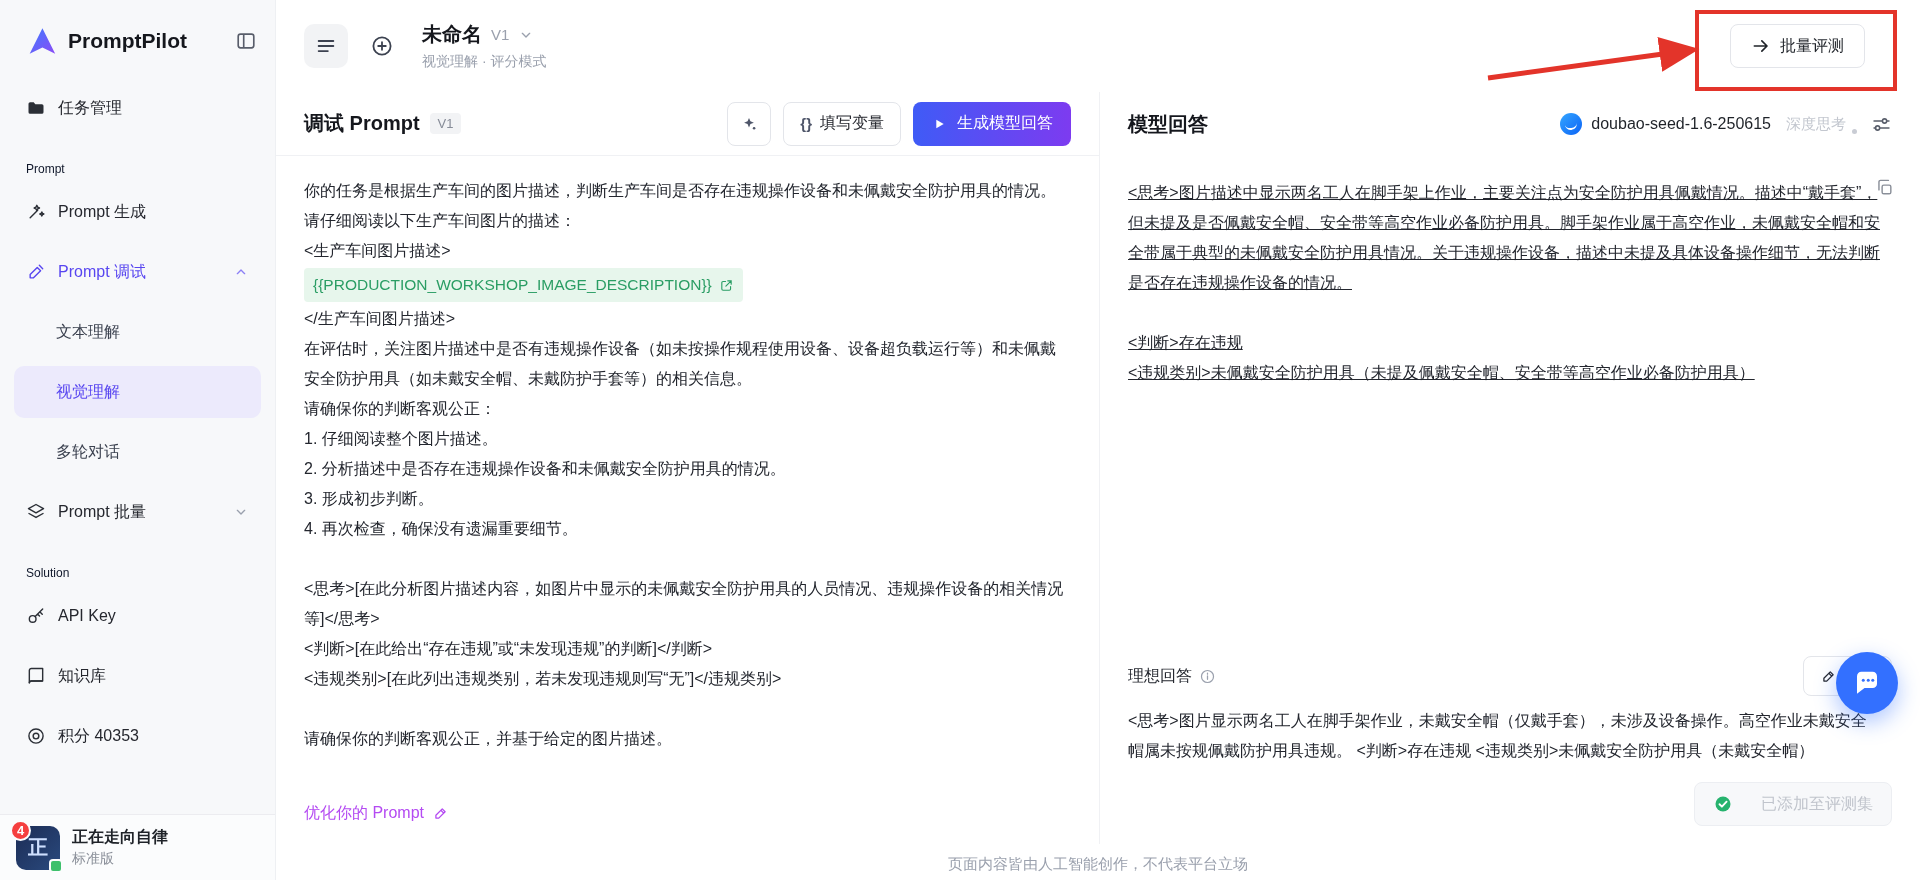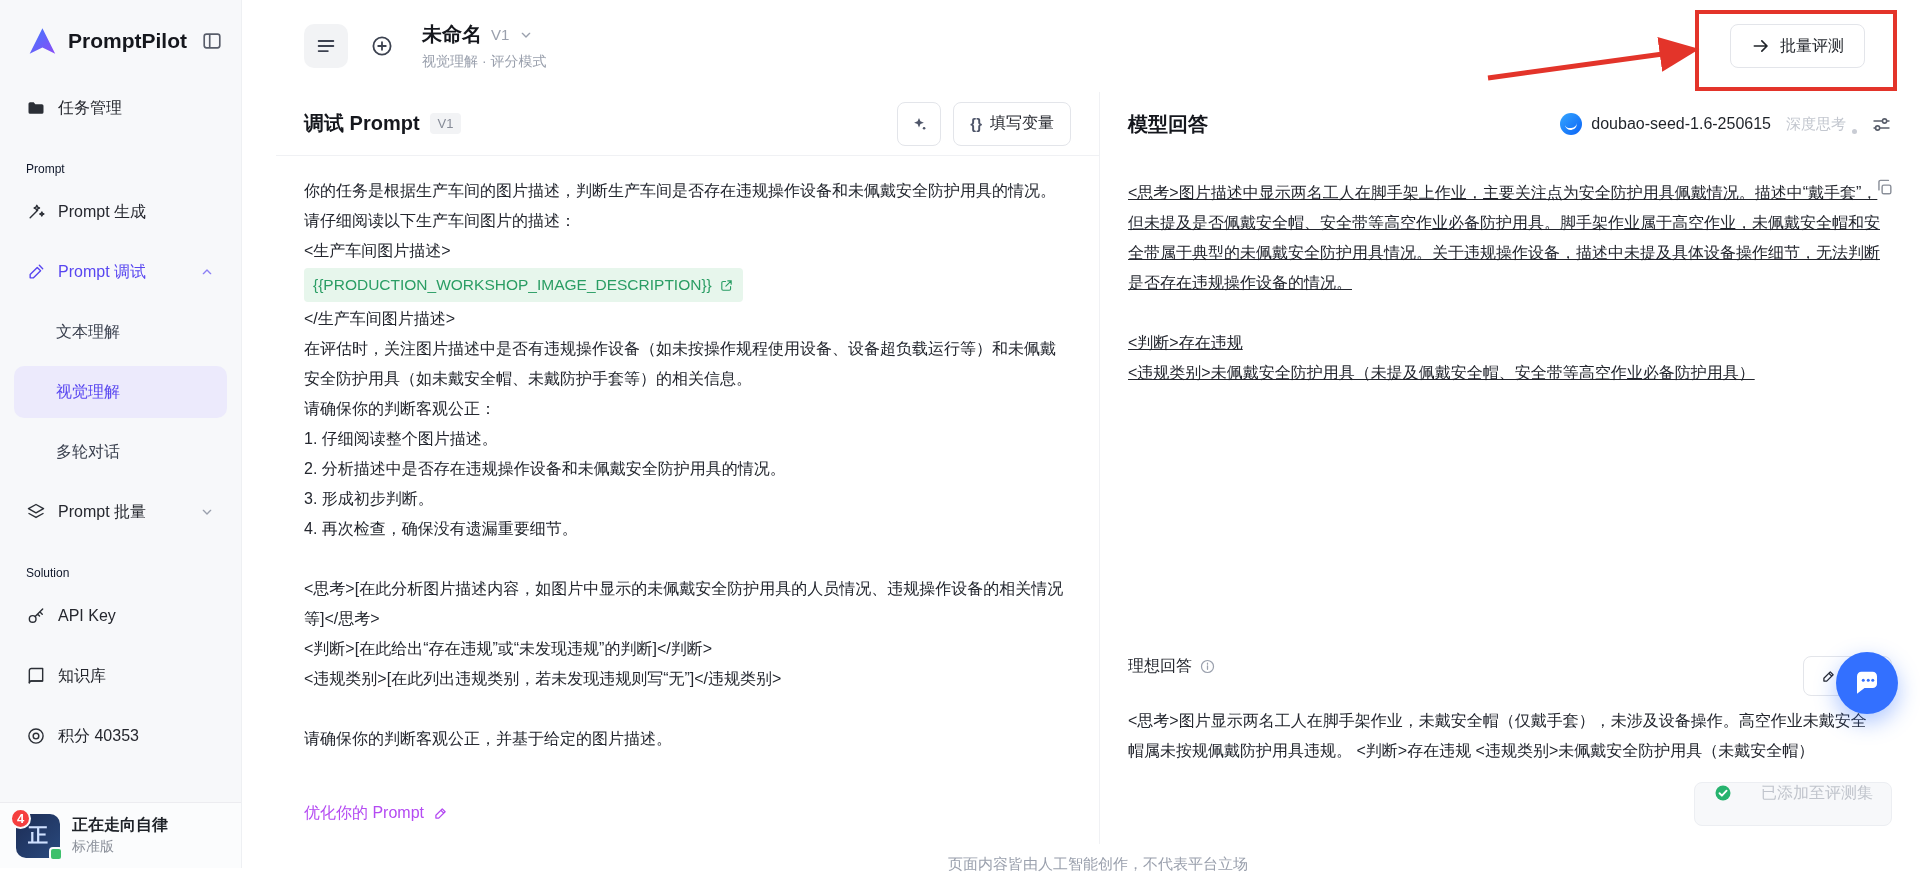--- a/index.html
+++ b/index.html
@@ -2,21 +2,21 @@
 <html><head>
 <meta charset="utf-8">
 <style>
   * { box-sizing: border-box; margin: 0; padding: 0; }
   html,body { width:1920px; height:884px; overflow:hidden; background:#fff;
     font-family:"Liberation Sans","DejaVu Sans",sans-serif; color:#23262e; }
   button { font-family:inherit; cursor:pointer; }
   .ic { display:block; flex:none; }
 
   
-  .sidebar { position:absolute; left:0; top:0; bottom:16px; width:242px; background:#f7f8fa; border-right:1px solid #eef0f3; }
+  .sidebar { position:absolute; left:0; top:0; bottom:4px; width:276px; background:#f7f8fa; border-right:1px solid #eef0f3; }
   .logo-row { display:flex; align-items:center; padding:24px 18px 16px 24px; }
   .logo-icon { width:34px; height:34px; margin-right:10px; }
   .logo-text { font-size:21px; font-weight:bold; color:#15171d; }
   .panel-toggle { margin-left:auto; color:#585d6a; background:none; border:none; display:flex; }
   .nav { padding:8px 14px 0; }
   .nav-item { display:flex; align-items:center; gap:12px; height:52px; margin-bottom:8px; padding:0 12px; border-radius:10px; font-size:16px; color:#25272e; cursor:pointer; }
   .nav-item .ic { color:#2b2f36; }
   .nav-item.active-parent, .nav-item.active-parent .ic { color:#5846f0; }
   .nav-item .chev { margin-left:auto; color:#9aa0ad; }
   .nav-item.active-parent .chev { color:#8c80f5; transform:rotate(180deg); }
@@ -75,27 +75,27 @@
   .model-dot-icon:after { content:""; position:absolute; left:5px; top:9px; width:12px; height:6px; border:2px solid #fff; border-top:none; border-left:none; border-right:none; border-radius:0 0 6px 6px; transform:rotate(-8deg); }
   .model-name { font-size:16px; font-weight:500; color:#1f2329; }
   .deep-think { font-size:15px; color:#c3c7cf; margin-left:6px; display:flex; align-items:flex-end; gap:6px; }
   .deep-dot { width:5px; height:5px; border-radius:50%; background:#c9ccd4; }
   .sliders-btn { background:none; border:none; color:#585d6a; margin-left:14px; display:flex; }
 
   .response-body { flex:1; position:relative; padding:22px 28px 0; font-size:16px; line-height:30px; color:#23262e; overflow:hidden;text-decoration:underline; }
   .copy-btn { position:absolute; top:22px; right:26px; background:none; border:none; color:#8a8f99; display:flex; }
   .resp-par.gap { margin-top:30px; }
 
-  .ideal-label-row { flex:none; display:flex; align-items:flex-start; padding:0 28px; }
+  .ideal-label-row { flex:none; display:flex; align-items:center; padding:0 28px; }
   .ideal-label { font-size:16px; color:#23262e; display:flex; align-items:center; gap:7px; }
   .ideal-label .ic { color:#9aa0ad; }
   .edit-btn { margin-left:auto; height:40px; display:flex; align-items:center; gap:8px; padding:0 16px; border:1px solid #e3e5ea; border-radius:8px; background:#fff; font-size:15px; color:#25272e; }
   .ideal-text { flex:none; padding:10px 40px 0 28px; font-size:16px; line-height:30px; color:#23262e; }
   .added-row { flex:none; display:flex; justify-content:flex-end; padding:16px 28px 18px; }
-  .btn-disabled { height:44px; display:flex; align-items:flex-start; gap:28px; padding:0 18px; background:#f7f8fa; border:1px solid #eceef2; border-radius:8px; color:#c0c4cc; font-size:16px; cursor:not-allowed; }
+  .btn-disabled { height:44px; display:flex; align-items:center; gap:28px; padding:0 18px; background:#f7f8fa; border:1px solid #eceef2; border-radius:8px; color:#c0c4cc; font-size:16px; cursor:not-allowed; }
 
   .chat-fab { position:absolute; right:22px; top:560px; width:62px; height:62px; border-radius:50%; border:none; background:#3370ff; color:#fff; display:flex; align-items:center; justify-content:center; box-shadow:0 8px 22px rgba(51,112,255,.4); z-index:6; }
 
   .footer { position:absolute; left:276px; right:0; bottom:0; height:40px; display:flex; align-items:center; justify-content:center; background:#fff; font-size:15px; color:#9aa0ad; }
 </style>
 </head>
 <body>
 
 <svg width="0" height="0" style="position:absolute" aria-hidden="true">
   <defs>
@@ -331,20 +331,26 @@
       <span class="badge">V1</span>
       <div class="head-actions">
         <button class="icon-btn">
           <svg class="ic" width="18" height="18">
               <use href="#i-sparkle"></use>
             </svg>
         </button>
         <button class="btn-outline">
           <span class="braces">{}</span>
           <span>填写变量</span>
+        </button>
+        <button class="btn-primary">
+          <svg class="ic" width="16" height="16">
+              <use href="#i-play"></use>
+            </svg>
+          <span>生成模型回答</span>
         </button>
       </div>
     </div>
 
     <div class="prompt-body">
       <div class="pline">你的任务是根据生产车间的图片描述，判断生产车间是否存在违规操作设备和未佩戴安全防护用具的情况。请仔细阅读以下生产车间图片的描述：</div>
       <div class="pline">&lt;生产车间图片描述&gt;</div>
       <div class="var-line">
         <span class="var-chip">
           <span>{{PRODUCTION_WORKSHOP_IMAGE_DESCRIPTION}}</span>

